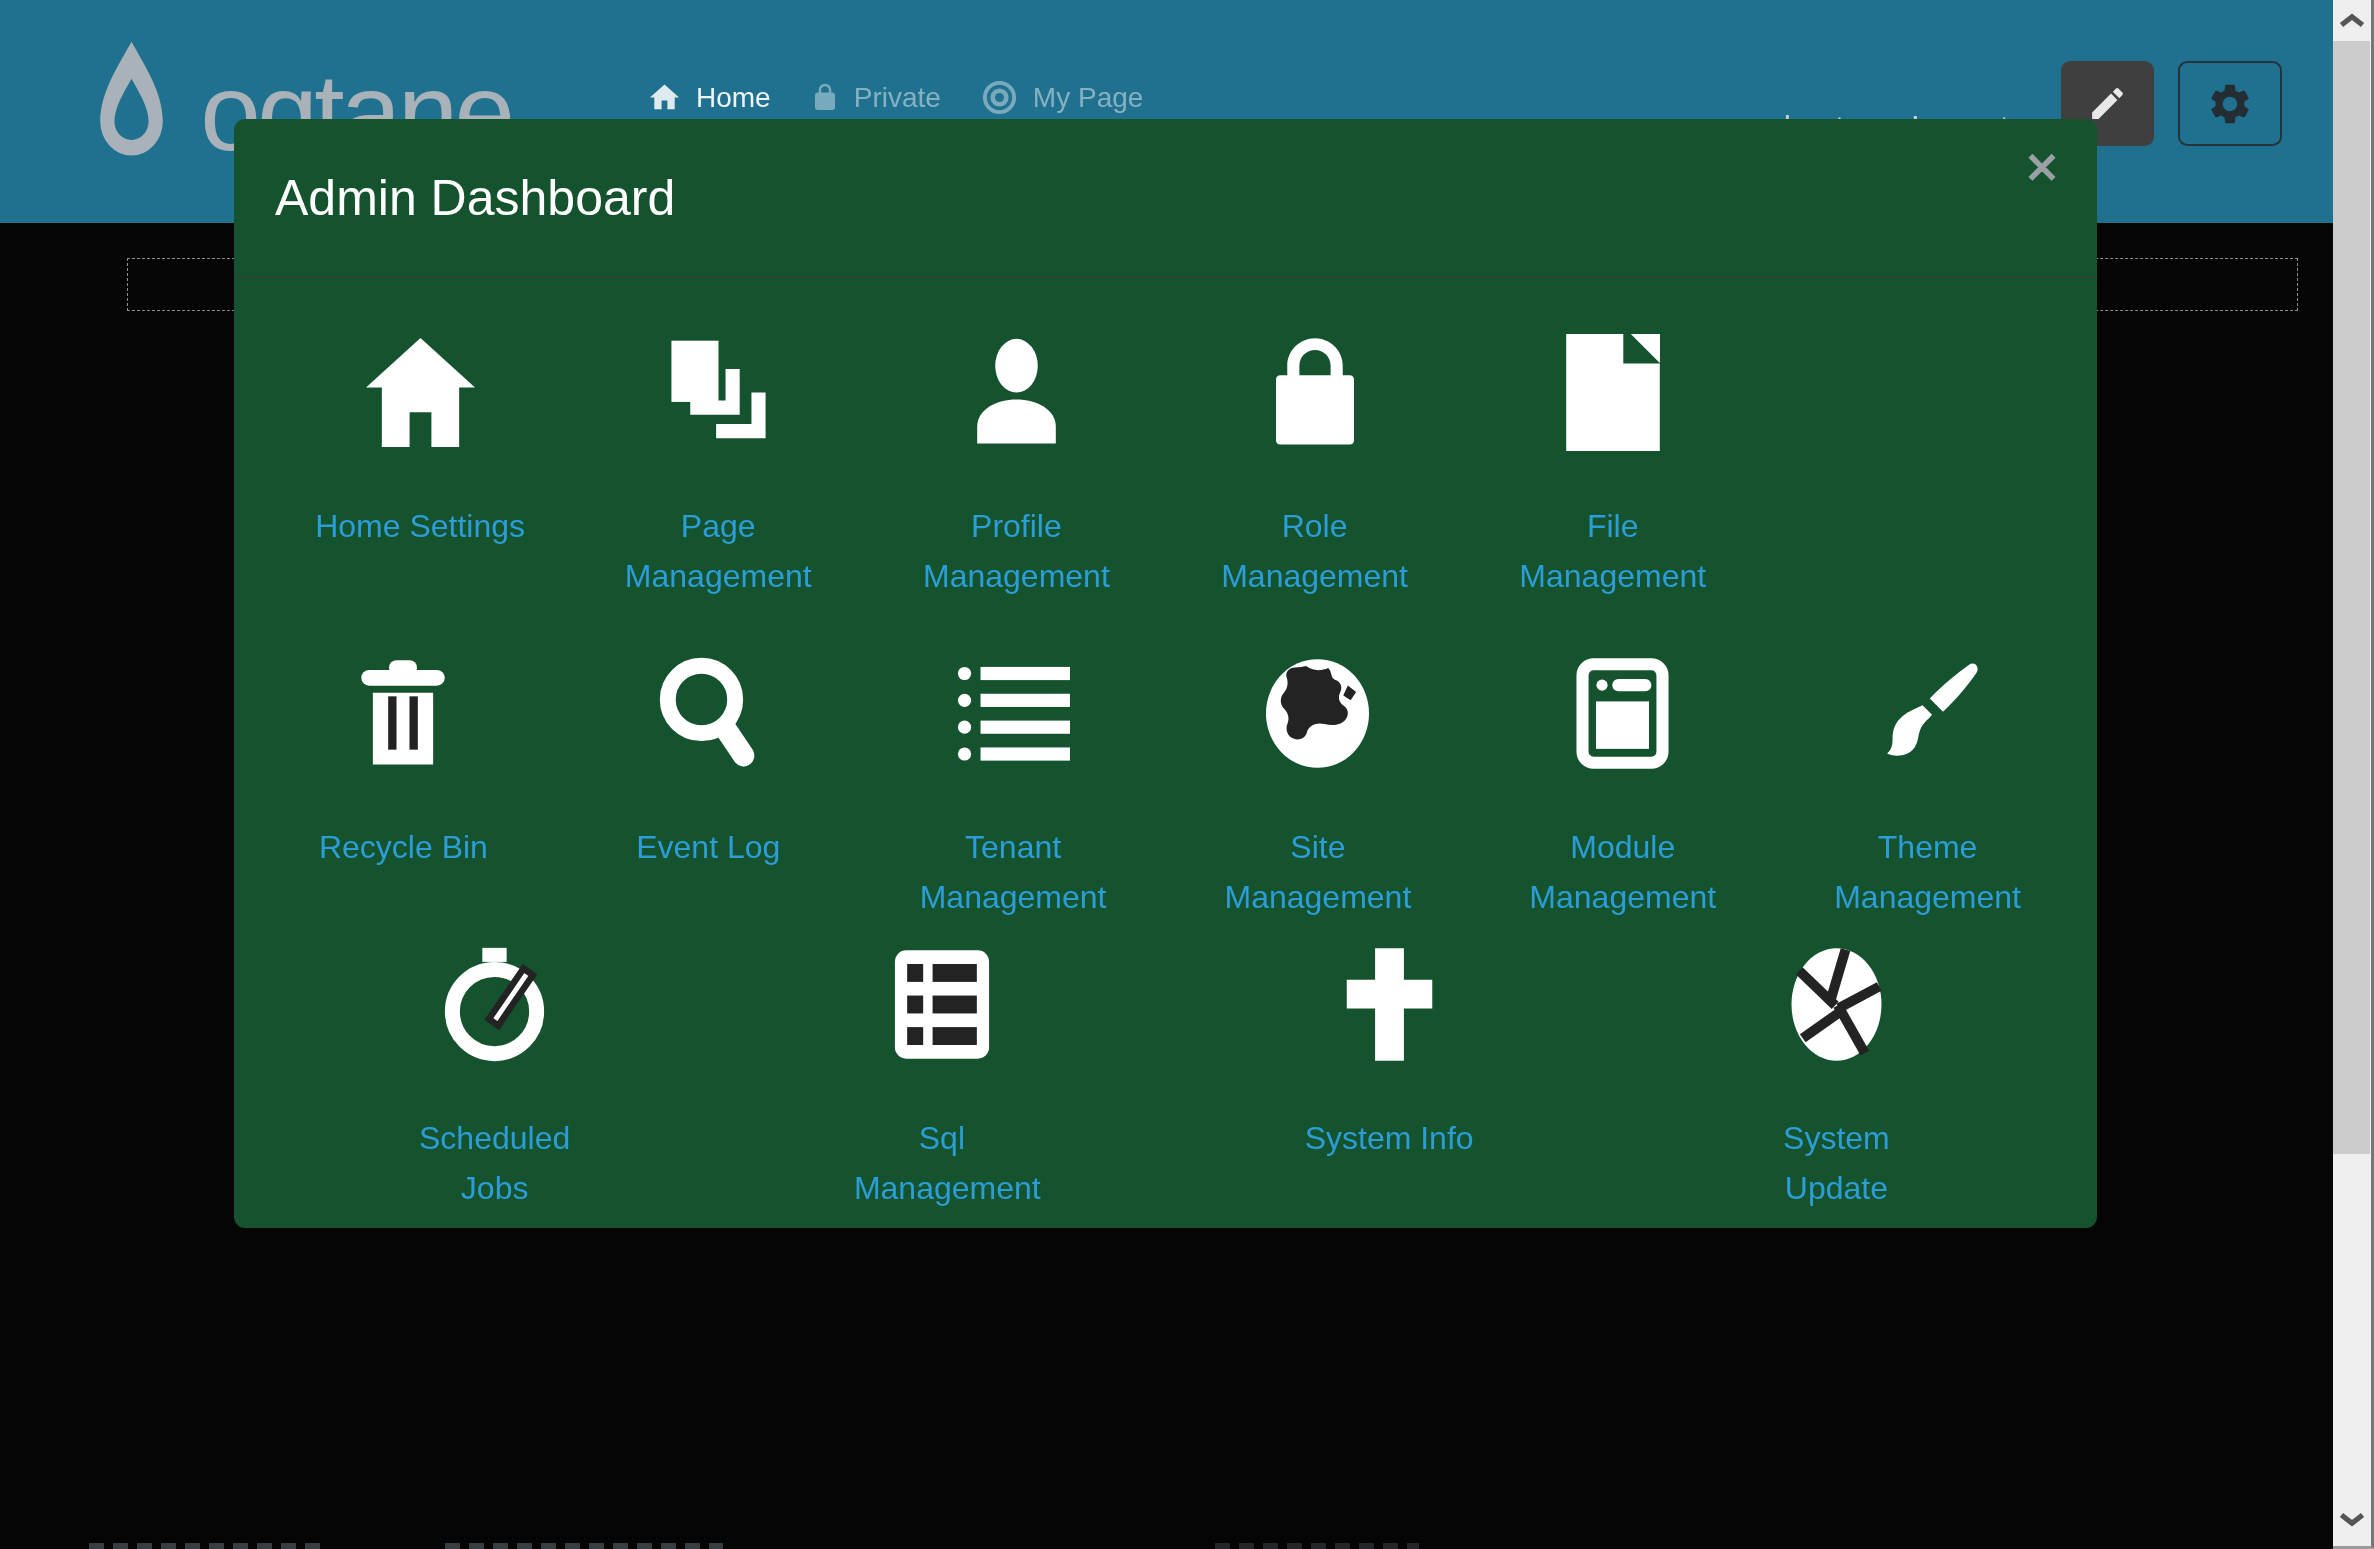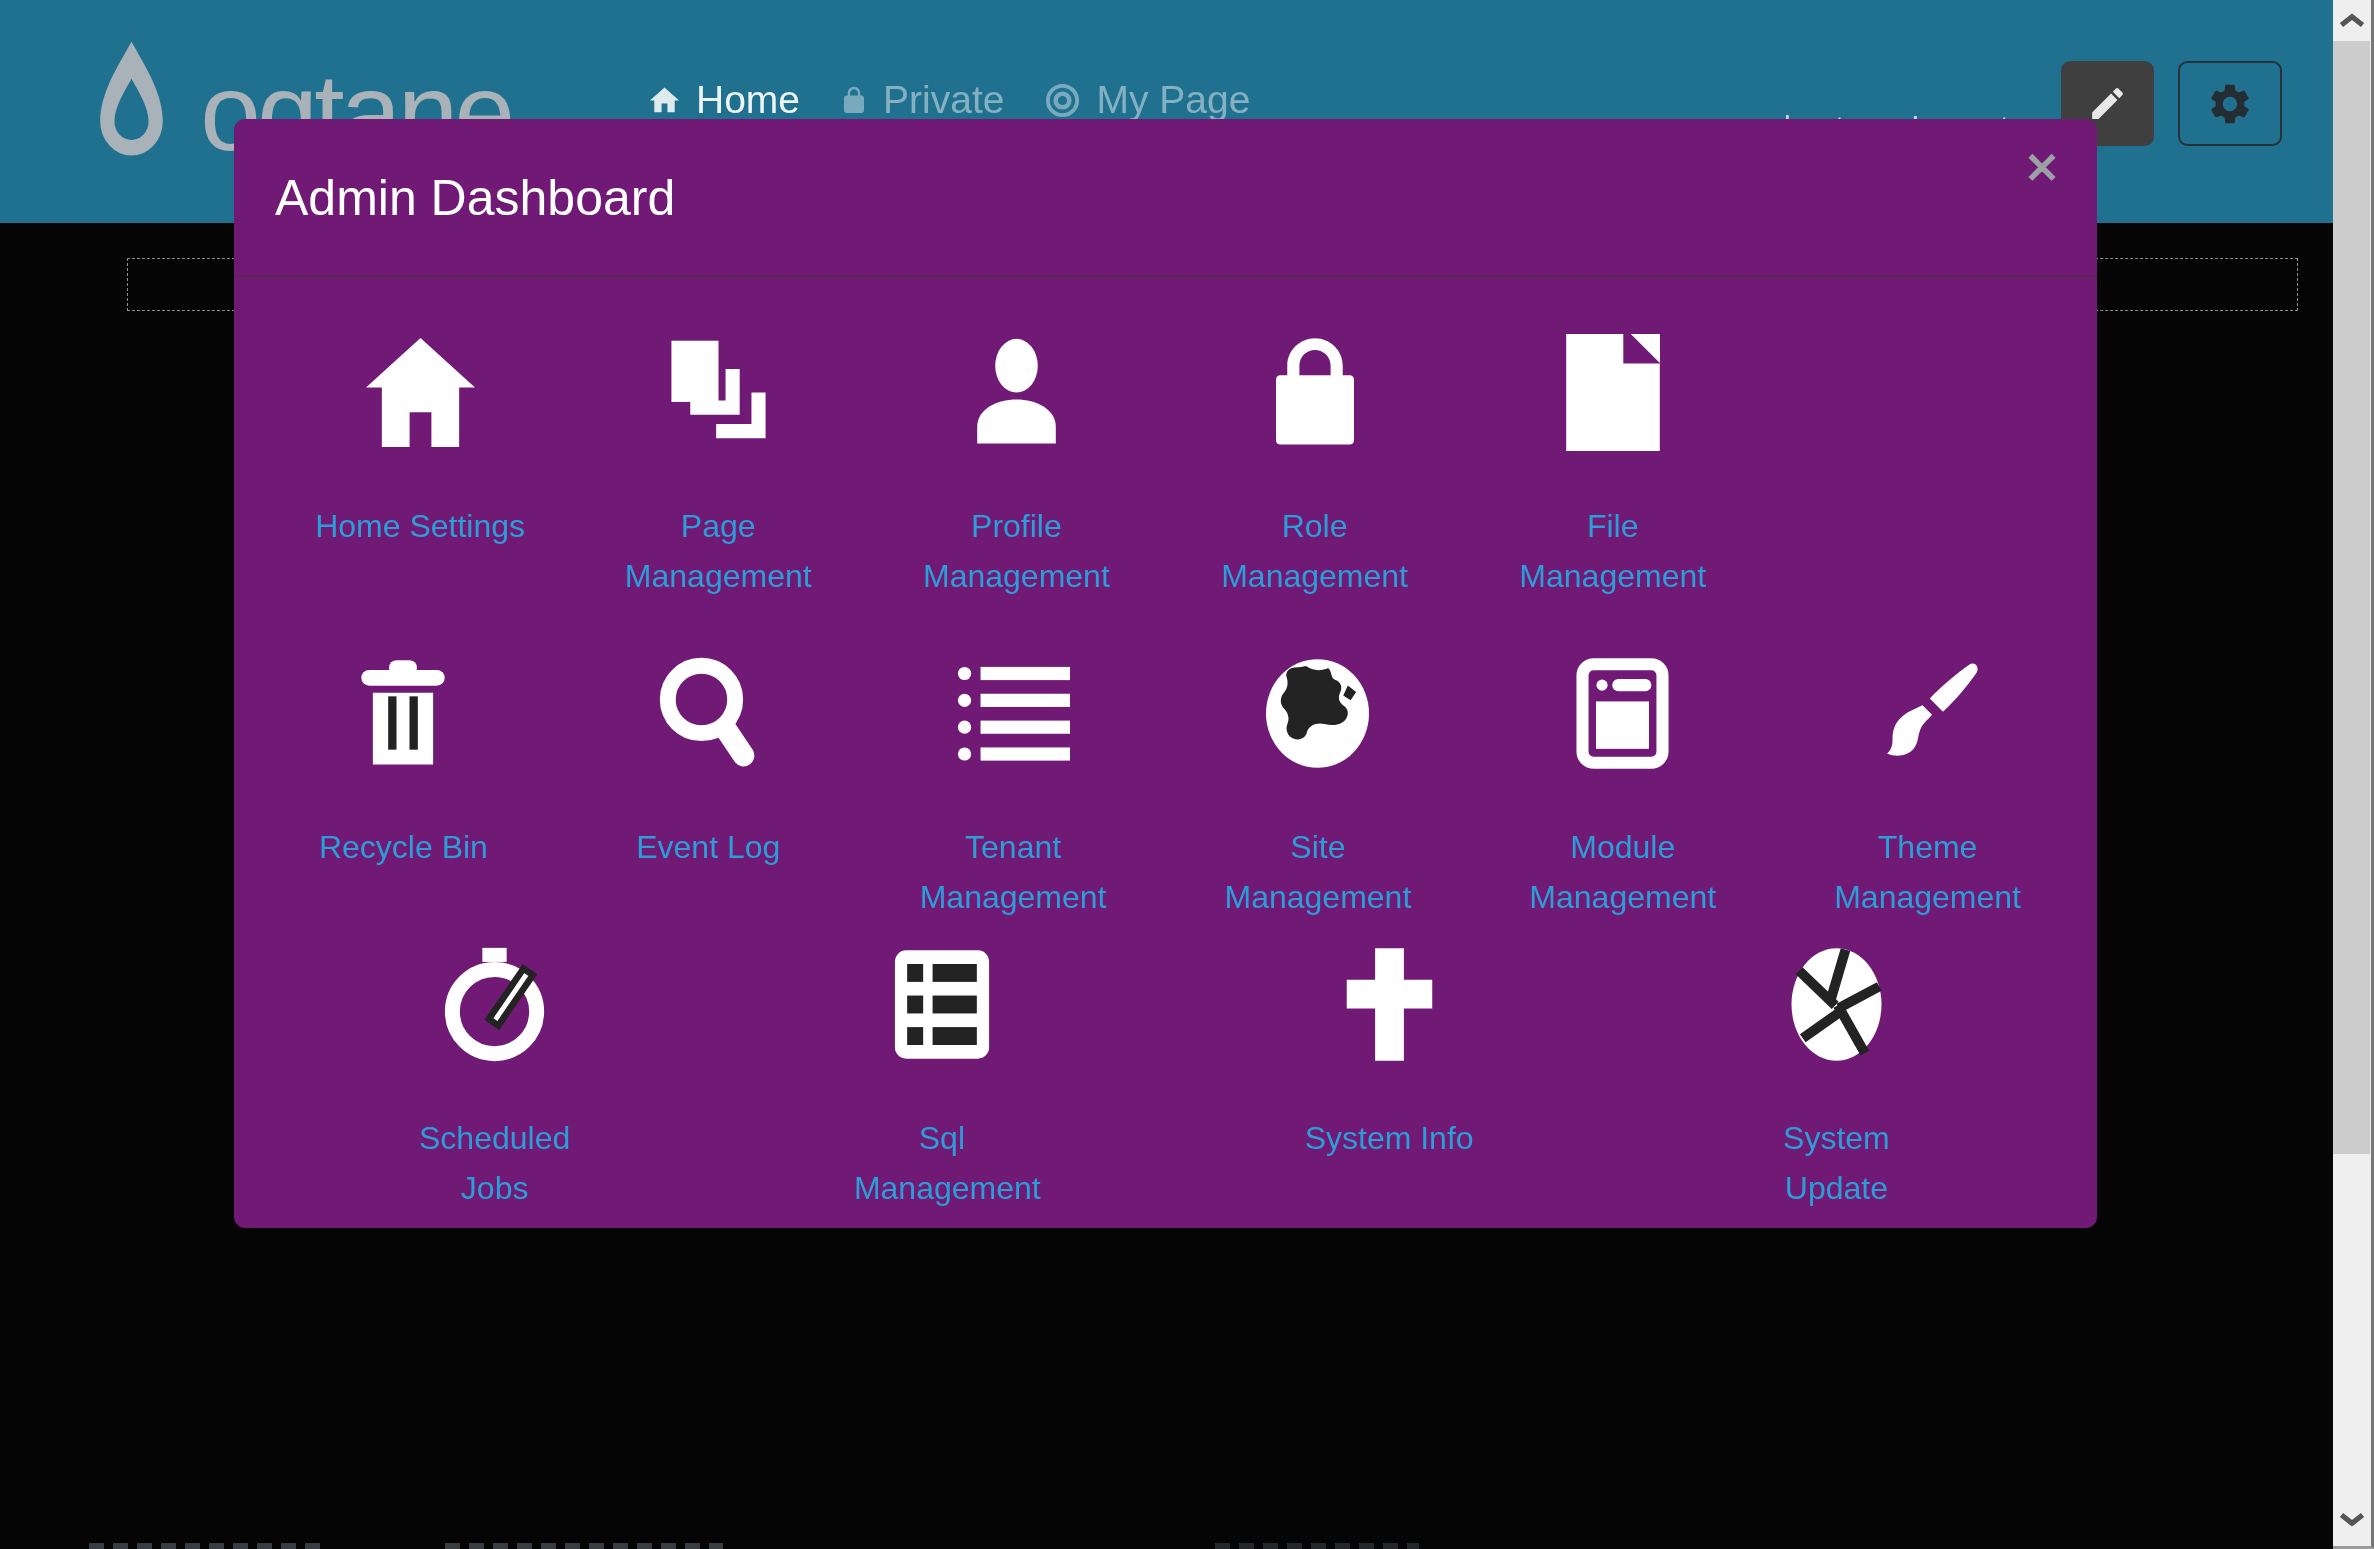--- a/index.html
+++ b/index.html
@@ -17,21 +17,21 @@
   .logo{
     position:absolute;left:72px;top:39px;display:flex;align-items:flex-start;gap:9.3px;
   }
   .logo svg{width:119px;height:128px;}
   .logo-text{
     font-size:109px;line-height:109px;color:#a9b2b8;font-weight:400;
     letter-spacing:-3.7px;margin-top:19px;
   }
   .nav{
     position:absolute;left:647px;top:78px;display:flex;align-items:center;gap:39px;
-    font-size:39px;
+    font-size:28px;
   }
   .nav-item{display:flex;align-items:center;gap:14px;cursor:pointer;}
   .nav-item .nav-label{white-space:nowrap;}
   .nav-item.active{color:rgba(255,255,255,0.92);}
   .nav-item.muted{color:rgba(255,255,255,0.45);}
   .nav-item svg{display:block;}
   .user-area{
     position:absolute;right:51px;top:61px;height:85px;
     display:flex;align-items:flex-end;
   }
@@ -50,21 +50,21 @@
   }
   
   .frag{position:absolute;height:6.5px;bottom:0;z-index:3;opacity:.75;
     background:repeating-linear-gradient(90deg,#4a5056 0 15px,transparent 15px 24px);}
   .frag-a{left:89px;width:232px;}
   .frag-b{left:445px;width:278px;}
   .frag-c{left:1215px;width:204px;opacity:.45;}
   
   .modal{
     position:absolute;left:234px;top:119px;width:1863px;height:1109px;
-    background:#701a75;border-radius:11px;z-index:10;
+    background:#14532d;border-radius:11px;z-index:10;
   }
   .modal-header{
     position:relative;height:158px;border-bottom:0.9px solid #3a3a3a;
     display:flex;align-items:center;padding:0 41px;box-sizing:border-box;
   }
   .modal-title{font-size:50px;color:#ffffff;font-weight:400;}
   .modal-close{
     position:absolute;right:37px;top:28px;font-size:43px;font-weight:700;
     color:#9aa0a3;cursor:pointer;line-height:43px;
   }

